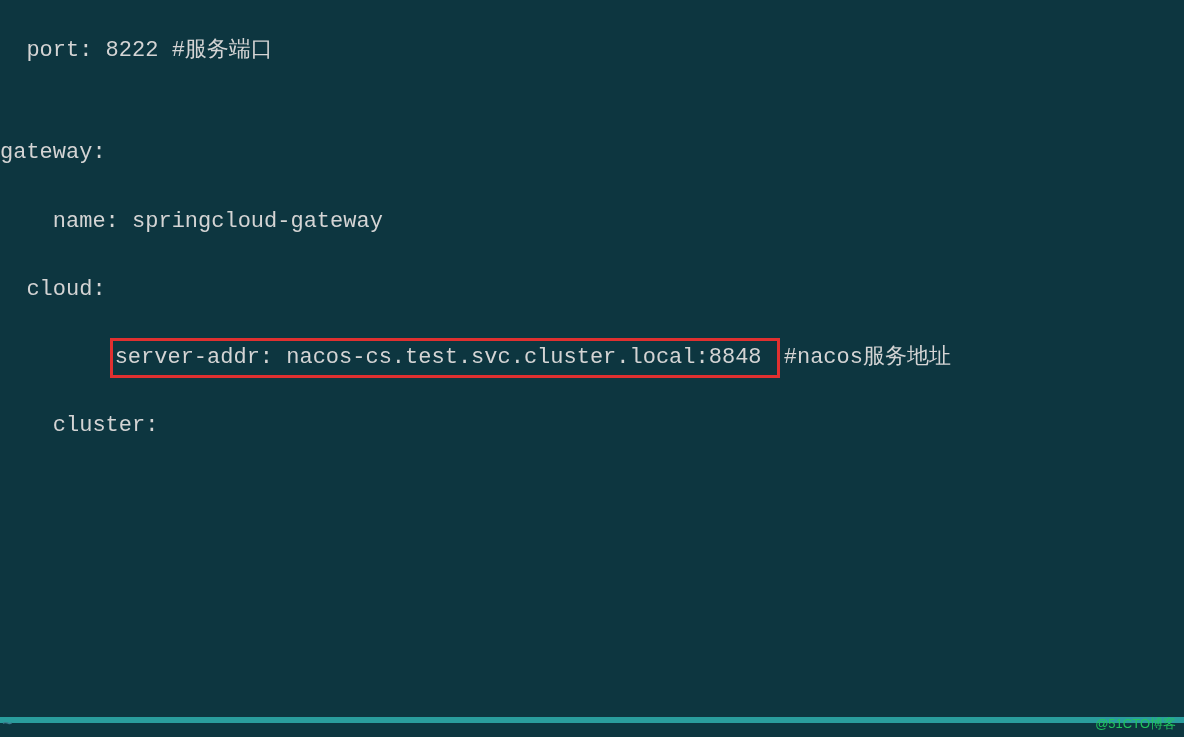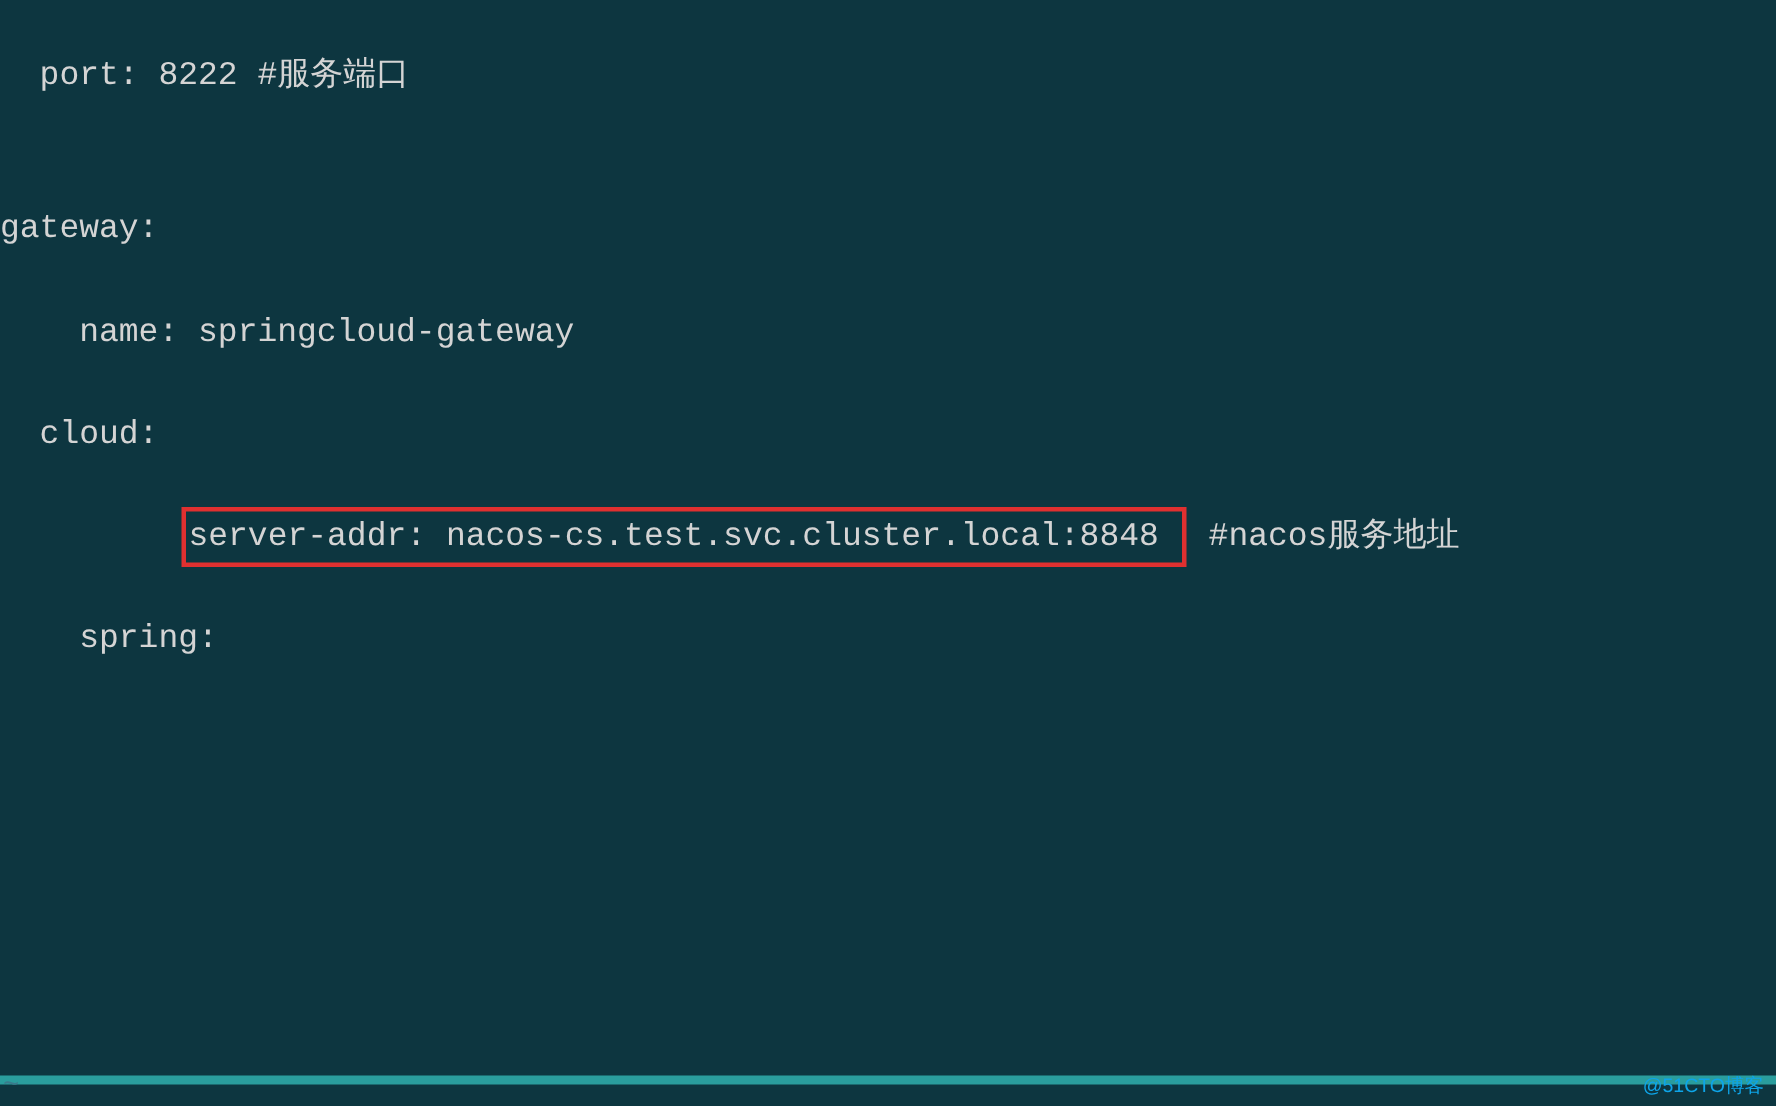--- a/index.html
+++ b/index.html
@@ -24,57 +24,57 @@
       padding: 0;
     }
     .line {
       display: block;
       white-space: pre;
     }
     .highlight-box {
       border: 3px solid #e03030;
       display: inline-block;
       padding: 0 2px;
-      margin: -3px 15px;
+      margin: -3px 4px;
     }
     .status-bar {
       position: absolute;
       bottom: 14px;
       left: 0;
       right: 0;
       height: 6px;
       background-color: #2a9d9d;
     }
     .tilde {
       position: absolute;
       bottom: -2px;
       left: 2px;
       color: #3a7b8c;
       font-size: 18px;
     }
     .watermark {
       position: absolute;
       bottom: 3px;
       right: 8px;
-      color: #0ea5e9;
+      color: #22c55e;
       font-size: 13px;
       font-family: sans-serif;
     }
   </style>
 </head>
 <body>
 
 <div class="code-container">
 <span class="line">  port: 8222 #服务端口</span>
 <span class="line"></span>
 <span class="line">gateway:</span>
 <span class="line">    name: springcloud-gateway</span>
 <span class="line">  cloud:</span>
 <span class="line"><span>        </span><span class="highlight-box">server-addr: nacos-cs.test.svc.cluster.local:8848 </span><span>#nacos服务地址</span></span>
-<span class="line">    spring:</span>
+<span class="line">    cluster:</span>
 
 
 
 
 
 
 
 
 
 

